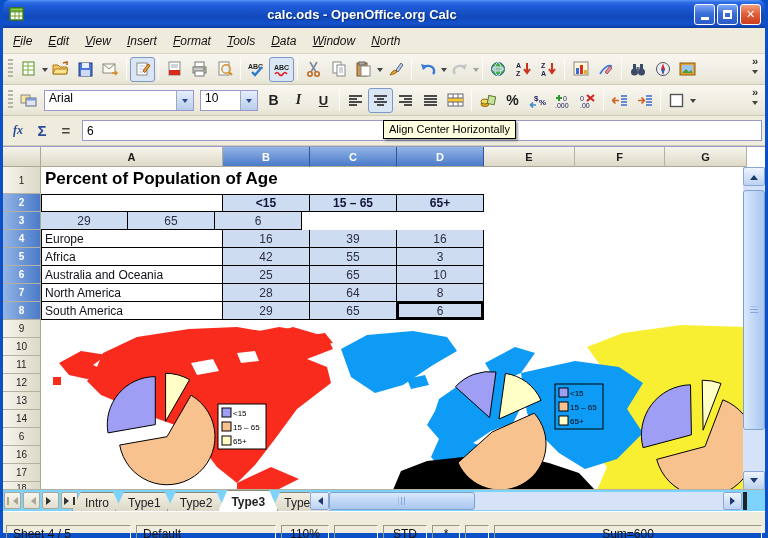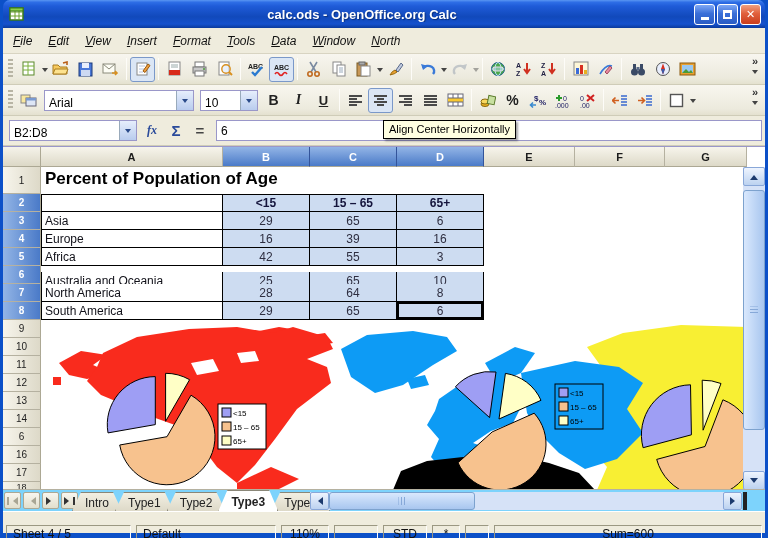--- a/index.html
+++ b/index.html
@@ -39,21 +39,21 @@
     display:flex; align-items:center; justify-content:center; position:relative; }
   .tbtn.pressed { border-color:#7a98c9; background:#dbe6f5; }
   .tbtn.disabled { opacity:.45; }
   .tsep { width:1px; height:22px; background:#c9c5b2; border-right:1px solid #fdfcf8; margin:0 3px; }
   .dd { width:0; height:0; border:3px solid transparent; border-top:4px solid #444; margin-left:1px; margin-top:4px; }
   .txt-ico { font-weight:bold; color:#222; }
   .overflow { position:absolute; right:2px; top:2px; width:16px; height:27px; text-align:center;
     color:#333; font-weight:bold; line-height:11px; font-size:11px; }
   .overflow .dd { margin:3px auto 0; }
 
-  .combo { height:21px; background:#fff; border:1px solid #9a97c9; display:flex; align-items:flex-end; margin:2px 3px; }
+  .combo { height:21px; background:#fff; border:1px solid #9a97c9; display:flex; align-items:flex-start; margin:2px 3px; }
   .combo .val { flex:1; padding:0 4px; font-size:12px; color:#000; white-space:nowrap; overflow:hidden; }
   .combo .btn { width:17px; height:100%; background:linear-gradient(180deg,#e6eefc,#b9ccee);
     border-left:1px solid #9ab; display:flex; align-items:center; justify-content:center; }
   .combo .btn .dd { border-top-color:#2a4a8a; margin:4px 0 0 0; }
 
   .align-ico line { stroke:#4a4a4a; stroke-width:2; }
 
   
   .formulabar { height:30px; background:#efecdd; border-bottom:1px solid #cfccb8;
     display:flex; align-items:center; padding:0 3px; position:relative; }
@@ -479,26 +479,20 @@
         <rect x="1.5" y="1.5" width="12" height="12" fill="#fff" stroke="#555" stroke-width="1.4"></rect>
       </svg>
     </div>
     <div class="dd"></div>
     <div class="overflow">
       <span>»</span><div class="dd"></div>
     </div>
   </div>
 
   <div class="formulabar">
-    <div class="combo namebox">
-      <span class="val">B2:D8</span>
-      <span class="btn">
-          <span class="dd"></span>
-        </span>
-    </div>
     <div class="fbtn">
       <span style="font-style:italic;font-weight:bold;color:#2a4a9a;font-family:'Liberation Serif',serif">fx</span>
     </div>
     <div class="fbtn">
       <span style="font-weight:bold;font-size:15px;color:#2a4a9a">Σ</span>
     </div>
     <div class="fbtn">
       <span style="font-weight:bold;font-size:15px;color:#444">=</span>
     </div>
     <div class="input-line">
@@ -605,38 +599,37 @@
     <div class="cells">
       <div class="sheet-title">Percent of Population of Age</div>
 
       <div class="cellrow" style="top:27px">
         <div class="cell name" style="border-top:1px solid #000"></div>
         <div class="cell num hdr">&lt;15</div>
         <div class="cell num hdr">15 – 65</div>
         <div class="cell num hdr">65+</div>
       </div>
       <div class="cellrow" style="top:45px">
-        <div class="cell name">Asia</div>
         <div class="cell num">29</div>
         <div class="cell num">65</div>
         <div class="cell num">6</div>
       </div>
       <div class="cellrow" style="top:63px">
         <div class="cell name">Europe</div>
         <div class="cell num">16</div>
         <div class="cell num">39</div>
         <div class="cell num">16</div>
       </div>
       <div class="cellrow" style="top:81px">
         <div class="cell name">Africa</div>
         <div class="cell num">42</div>
         <div class="cell num">55</div>
         <div class="cell num">3</div>
       </div>
-      <div class="cellrow" style="top:105px">
+      <div class="cellrow" style="top:99px">
         <div class="cell name">Australia and Oceania</div>
         <div class="cell num">25</div>
         <div class="cell num">65</div>
         <div class="cell num">10</div>
       </div>
       <div class="cellrow" style="top:117px">
         <div class="cell name">North America</div>
         <div class="cell num">28</div>
         <div class="cell num">64</div>
         <div class="cell num">8</div>

